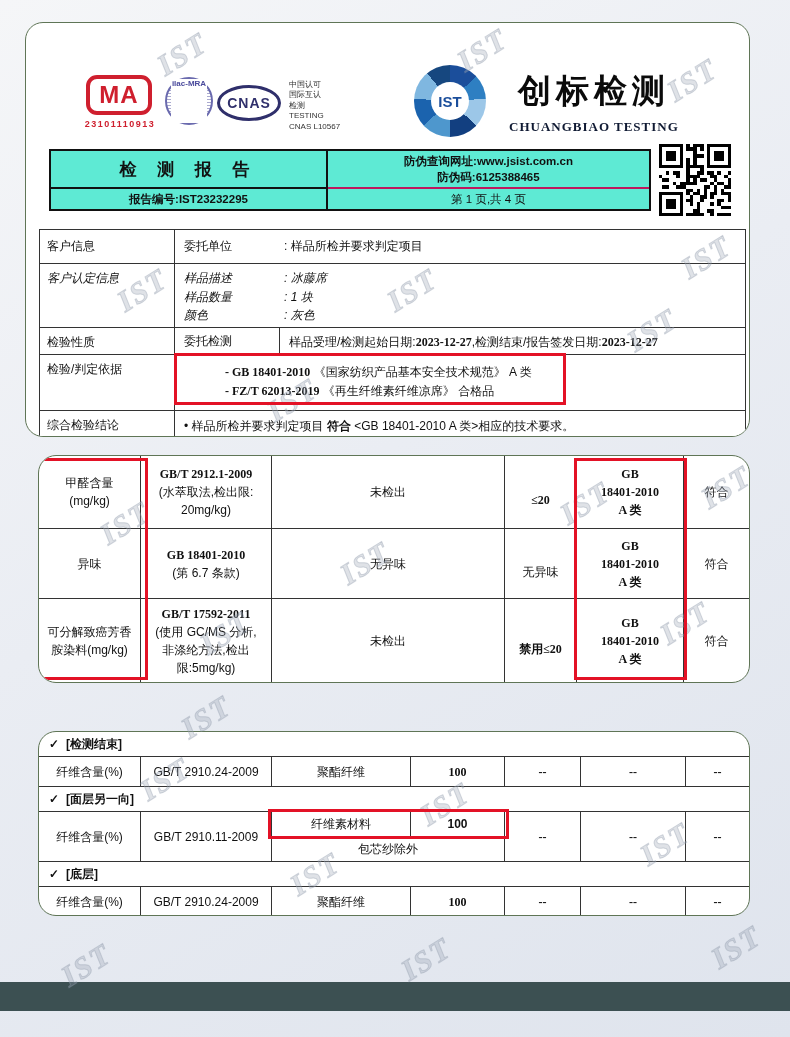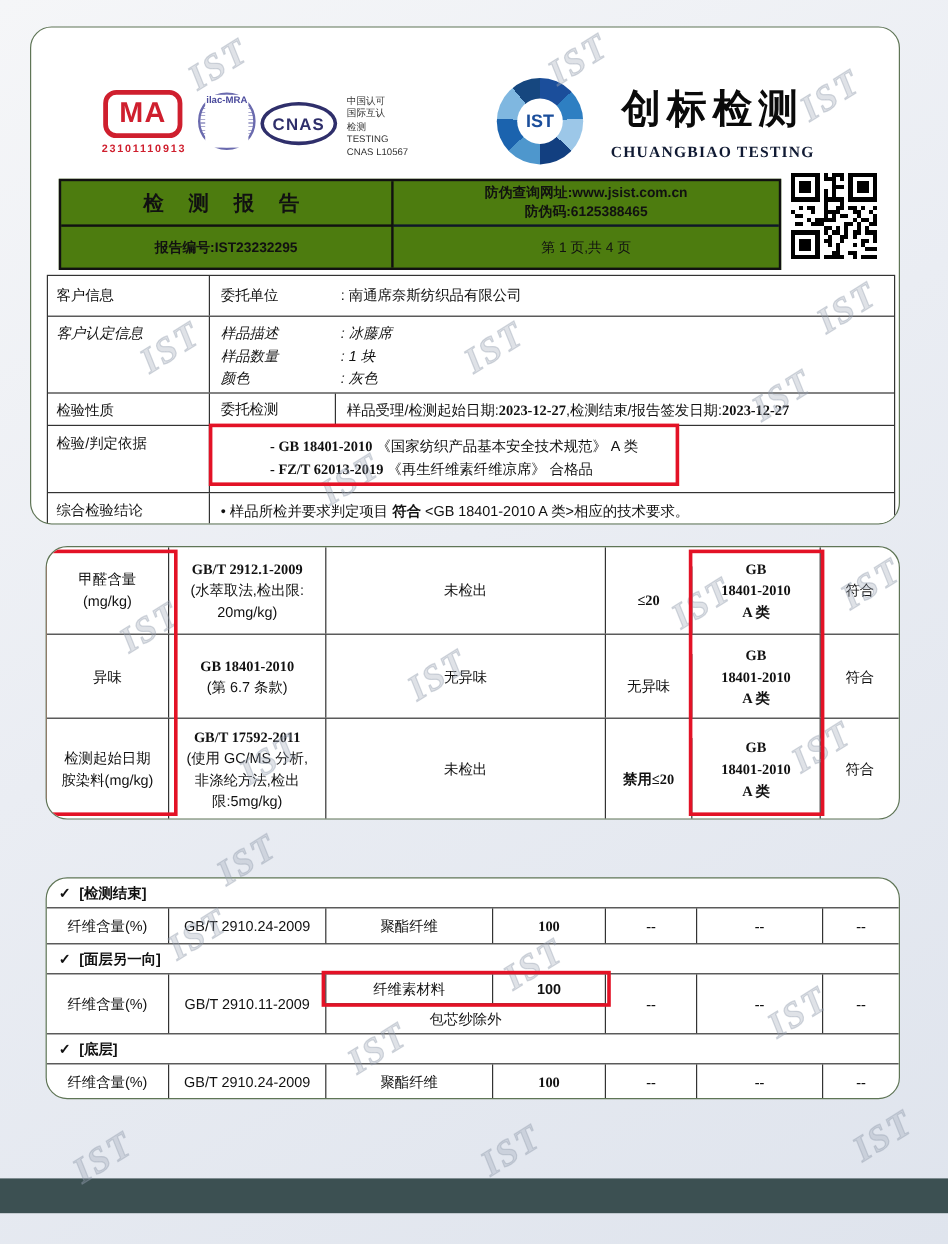--- a/index.html
+++ b/index.html
@@ -35,25 +35,25 @@
                                         #4e97cd 50% 63%, #1b63ae 63% 76%, #7fb7e0 76% 89%, #16477f 89% 100%); }
   .ist-logo .inner { position:absolute; left:17px; top:17px; width:38px; height:38px; border-radius:50%;
               background:#fff; display:flex; align-items:center; justify-content:center;
               color:#1b4e9b; font-weight:700; font-size:15px; }
   .brand { position:absolute; left:483px; top:46px; text-align:center; }
   .brand-cn { font-size:33px; font-weight:700; letter-spacing:5px; color:#0a0a0a; }
   .brand-en { margin-top:5px; font-family:"Liberation Serif", serif; font-weight:700; font-size:13px;
               letter-spacing:1px; color:#101a33; }
 
   
-  .rh-table { position:absolute; left:23px; top:126px; width:602px; height:76px; border:2px solid #111;
-              display:grid; grid-template-columns:277px 1fr; grid-template-rows:38px 1fr; background:#4d7c0f; }
+  .rh-table { position:absolute; left:23px; top:126px; width:602px; height:62px; border:2px solid #111;
+              display:grid; grid-template-columns:277px 1fr; grid-template-rows:38px 1fr; background:#5eead4; }
   .rh-cell { display:flex; flex-direction:column; align-items:center; justify-content:center; font-size:11.5px; font-weight:700; }
   .rh-tl { border-right:2px solid #111; border-bottom:2px solid #111; font-size:17px; letter-spacing:8px; }
-  .rh-tr { border-bottom:2px solid #0f172a; line-height:1.4; }
+  .rh-tr { border-bottom:2px solid #be185d; line-height:1.4; }
   .rh-bl { border-right:2px solid #111; }
   .rh-br { font-weight:400; }
   .qr { position:absolute; left:633px; top:121px; width:72px; height:72px; background:#fff; }
 
   
   .info-table { position:absolute; left:13px; top:206px; width:707px; height:235px; border:1px solid #333;
                 font-size:12px; background:#fff; }
   .i-row { display:flex; border-bottom:1px solid #333; }
   .i-label { width:135px; border-right:1px solid #333; padding:6px 7px; }
   .i-content { flex:1; padding:5px 9px; line-height:1.55; }
@@ -262,21 +262,21 @@
           <rect x="18" y="20" width="1" height="1" fill="#000"></rect>
           <rect x="19" y="20" width="1" height="1" fill="#000"></rect>
           <rect x="20" y="20" width="1" height="1" fill="#000"></rect>
         </svg></div>
 
     <div class="info-table">
       <div class="i-row" style="height:34px;">
         <div class="i-label" style="display:flex;align-items:center;">客户信息</div>
         <div class="i-content" style="display:flex;align-items:center;">
           <span class="sub">委托单位</span>
-            <span>: 南通席奈斯纺织品有限公司</span>
+            <span>: 样品所检并要求判定项目</span>
         </div>
       </div>
       <div class="i-row" style="height:64px;font-style:italic;">
         <div class="i-label">客户认定信息</div>
         <div class="i-content">
           <div><span class="sub">样品描述</span><span>: 冰藤席</span></div>
           <div><span class="sub">样品数量</span><span>: 1 块</span></div>
           <div><span class="sub">颜色</span><span>: 灰色</span></div>
         </div>
       </div>
@@ -335,21 +335,21 @@
         <span class="pre">(第 6.7 条款)</span>
       </div>
       <div class="t-cell c3">无异味</div>
       <div class="t-cell c4">无异味</div>
       <div class="t-cell c5 pre b">GB
 18401-2010
 A 类</div>
       <div class="t-cell c6">符合</div>
     </div>
     <div class="t-row" style="height:85px;">
-      <div class="t-cell c1 pre">检测起始日期
+      <div class="t-cell c1 pre">可分解致癌芳香
 胺染料(mg/kg)</div>
       <div class="t-cell c2">
         <span class="b">GB/T 17592-2011</span>
         <span class="pre">(使用 GC/MS 分析,
 非涤纶方法,检出
 限:5mg/kg)</span>
       </div>
       <div class="t-cell c3">未检出</div>
       <div class="t-cell c4 b">禁用≤20</div>
       <div class="t-cell c5 pre b">GB

